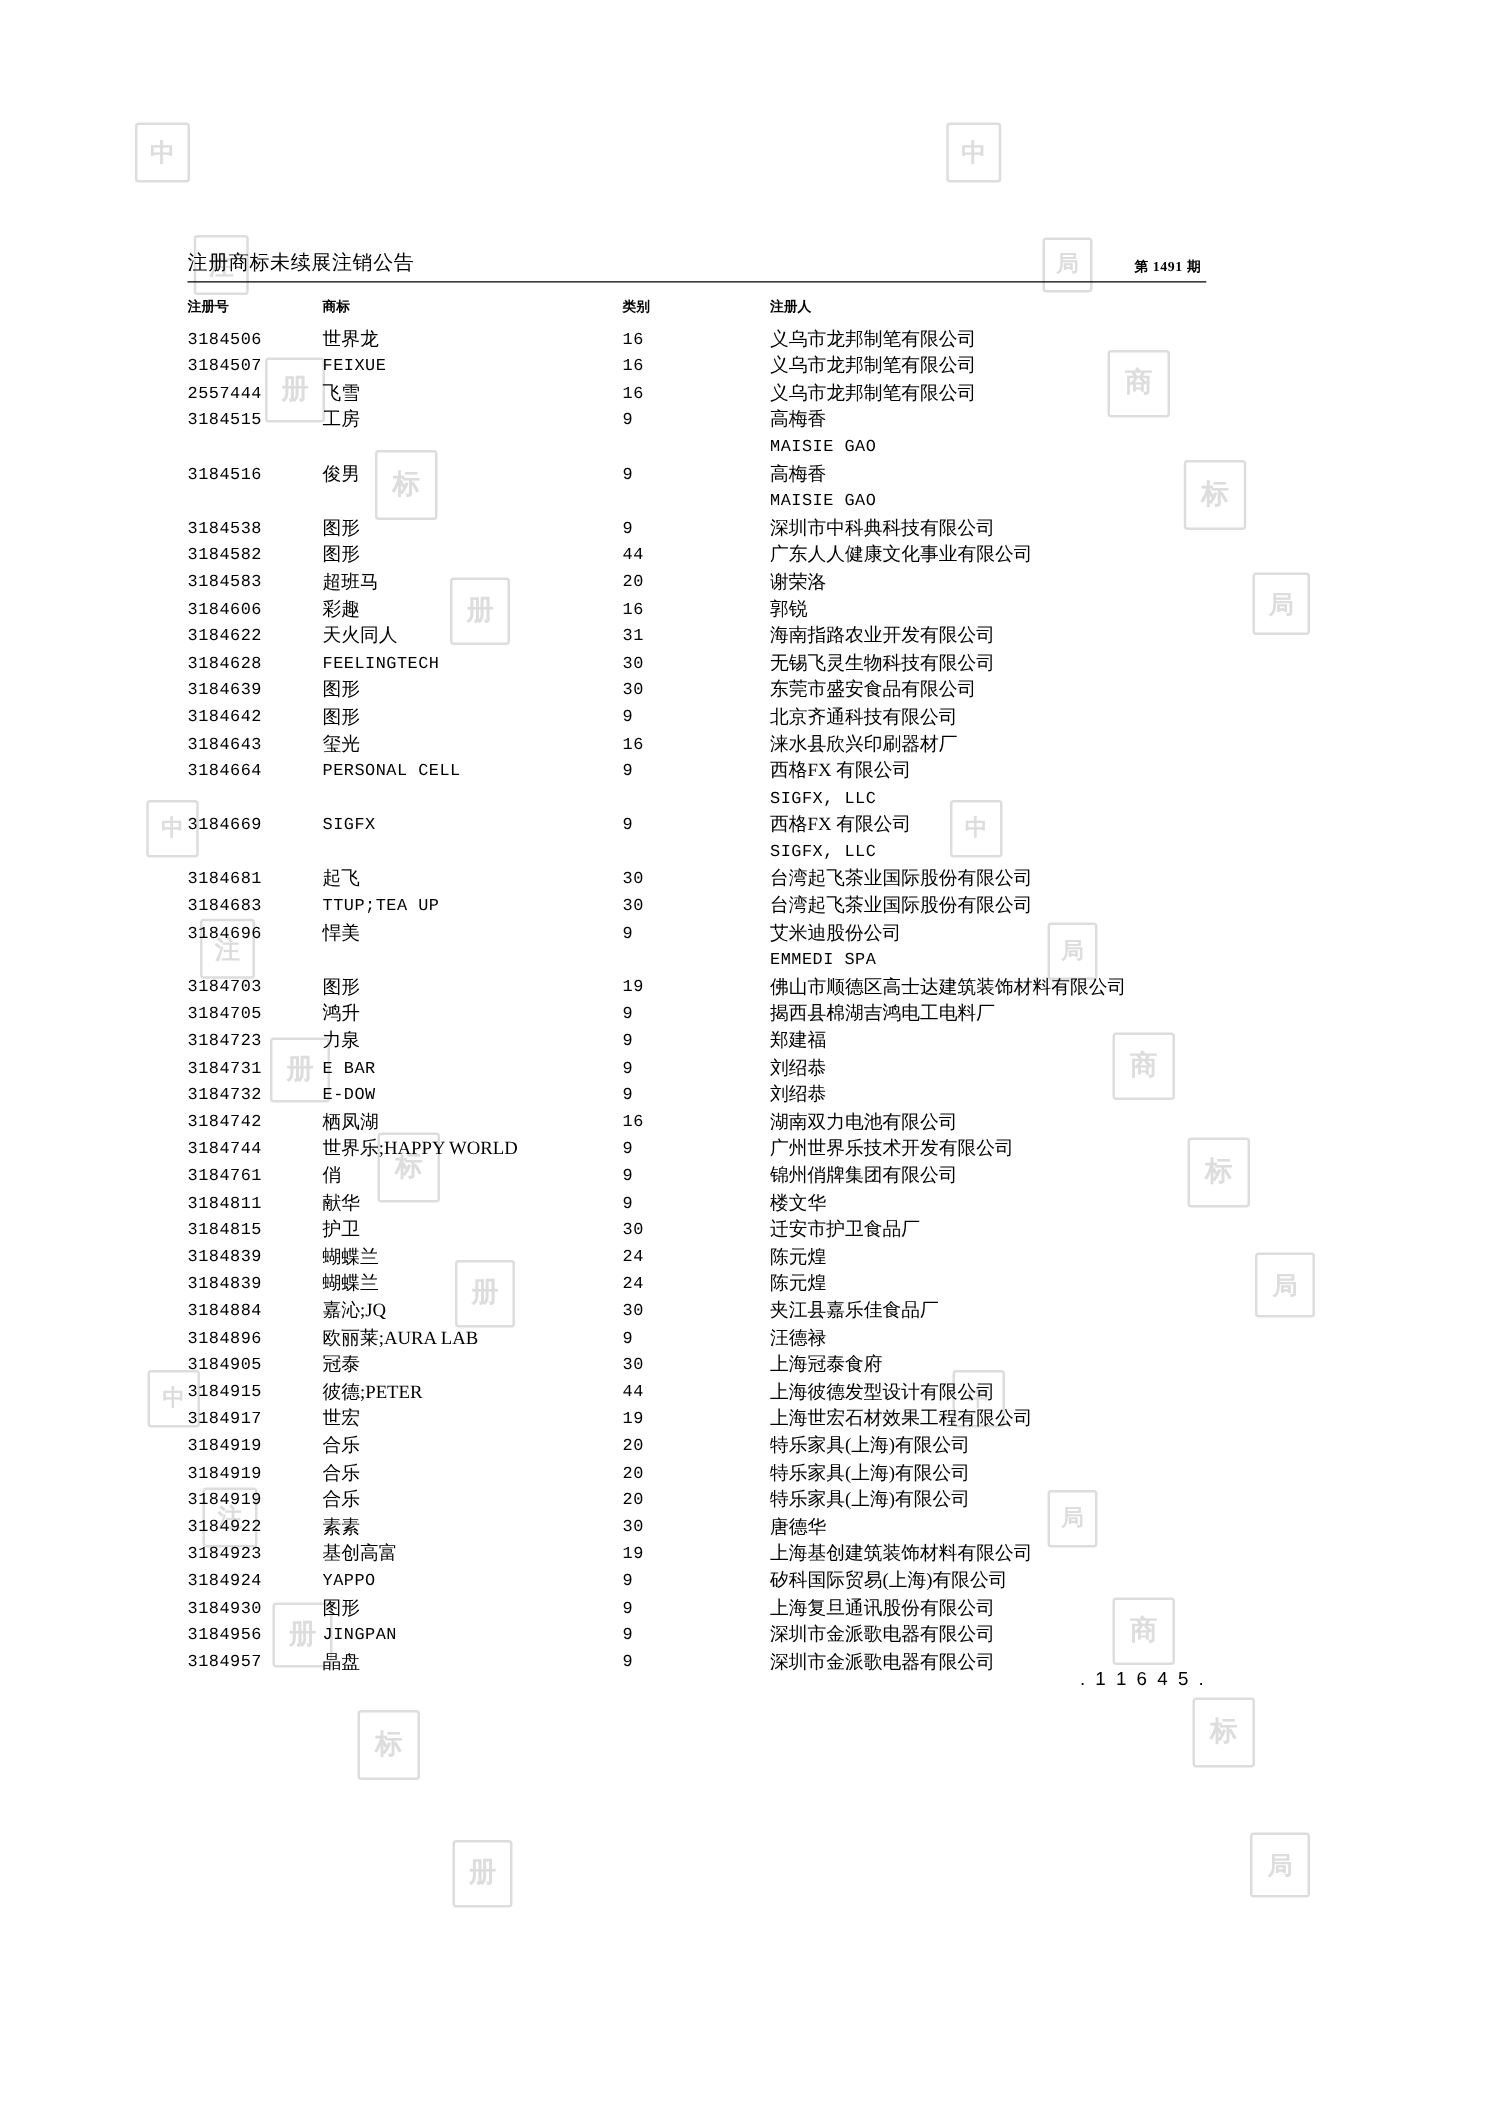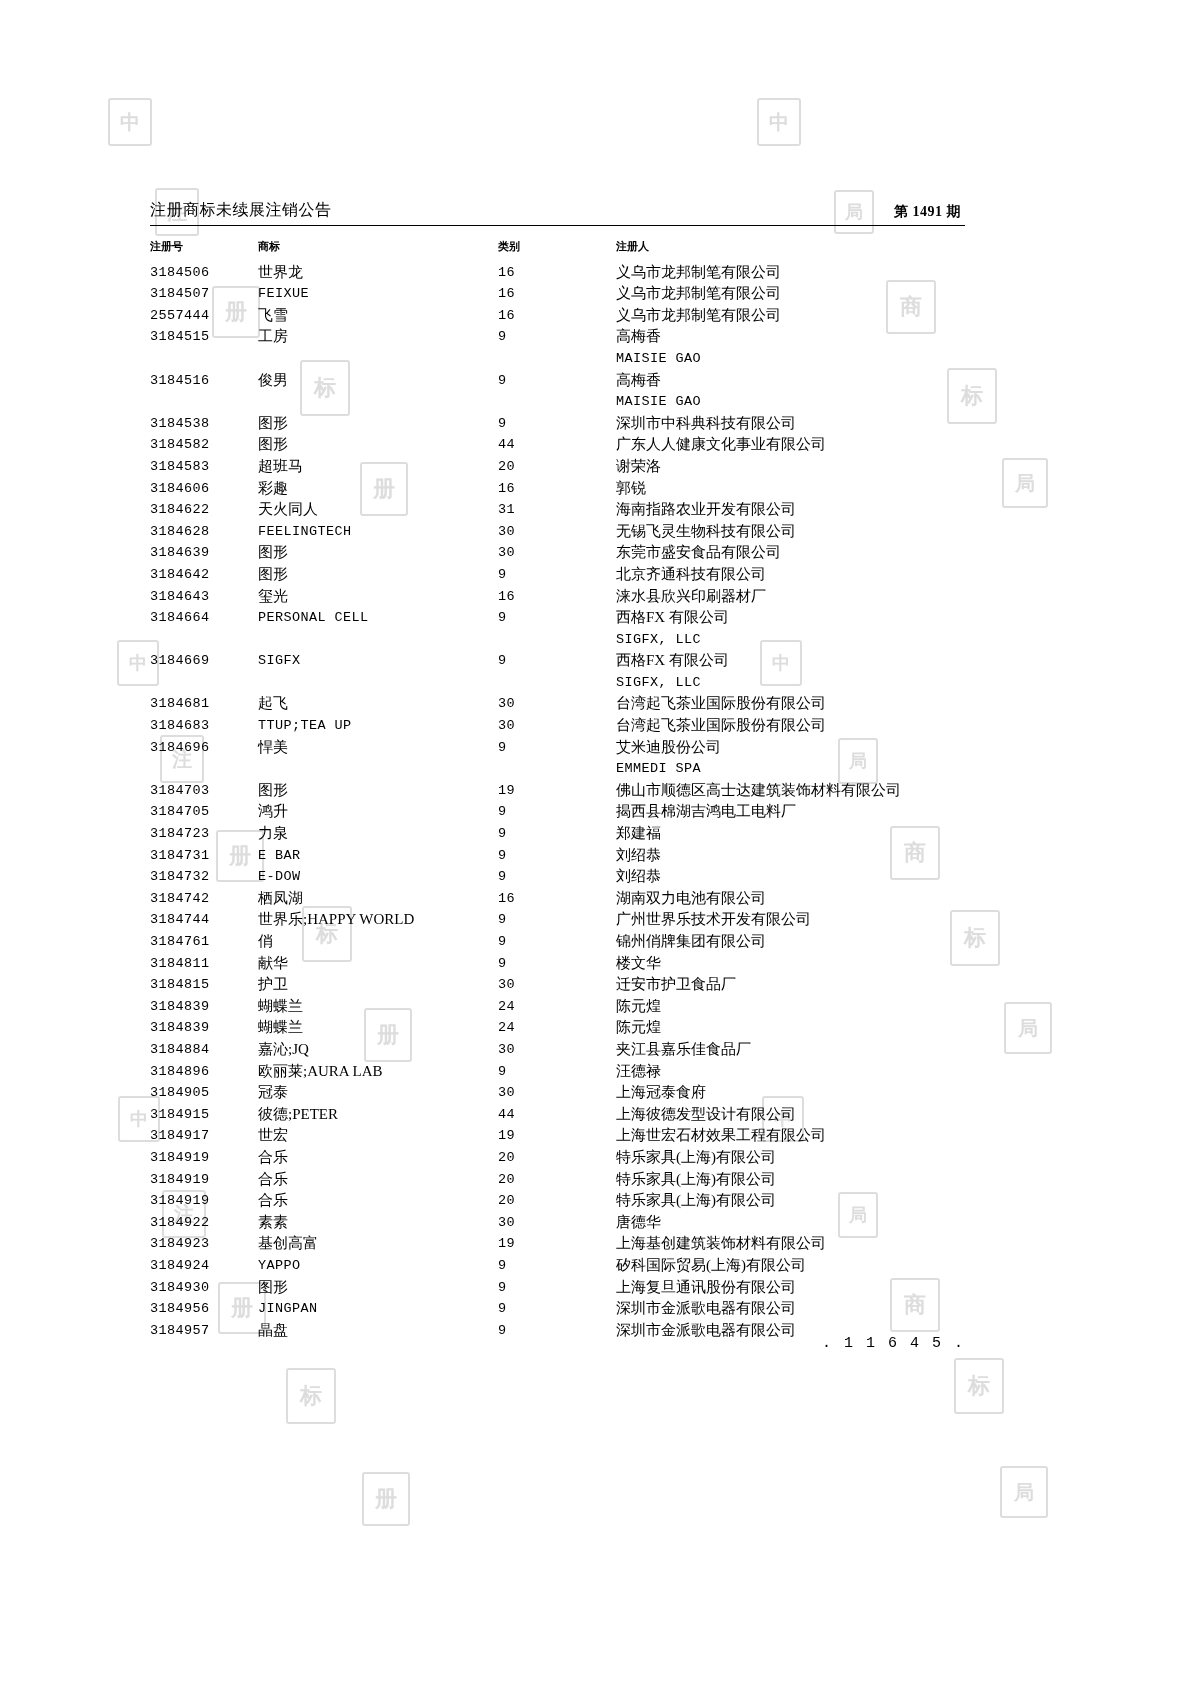--- a/index.html
+++ b/index.html
@@ -59,21 +59,21 @@
     justify-content: space-between;
     border-bottom: 1.4px solid #000;
     padding-bottom: 4px;
   }
   .doc-title {
     font-size: 16px;
     font-weight: normal;
     letter-spacing: 0.5px;
   }
   .doc-issue {
-    font-size: 14px;
+    font-size: 11px;
     font-weight: bold;
     letter-spacing: 0.5px;
     padding-right: 4px;
   }
 
   table.listing {
     position: absolute;
     left: 150px;
     top: 236px;
     width: 815px;
@@ -110,21 +110,21 @@
     letter-spacing: 0.4px;
   }
   tr.with-extra td { padding-bottom: 0; }
 
   .page-number {
     position: absolute;
     right: 225px;
     top: 1335px;
     font-size: 15px;
     letter-spacing: 2px;
-    font-family: Liberation Mono, monospace;
+    font-family: Liberation Sans, sans-serif;
     margin-left: 40px;
   }
 </style>
 </head>
 <body>
 
 <div class="watermarks">
   <div class="wm box" style="left:108px;  top:98px;  width:40px; height:44px; font-size:20px;">中</div>
   <div class="wm box" style="left:757px;  top:98px;  width:40px; height:44px; font-size:20px;">中</div>
   <div class="wm box" style="left:155px;  top:188px; width:40px; height:44px; font-size:20px;">注</div>

